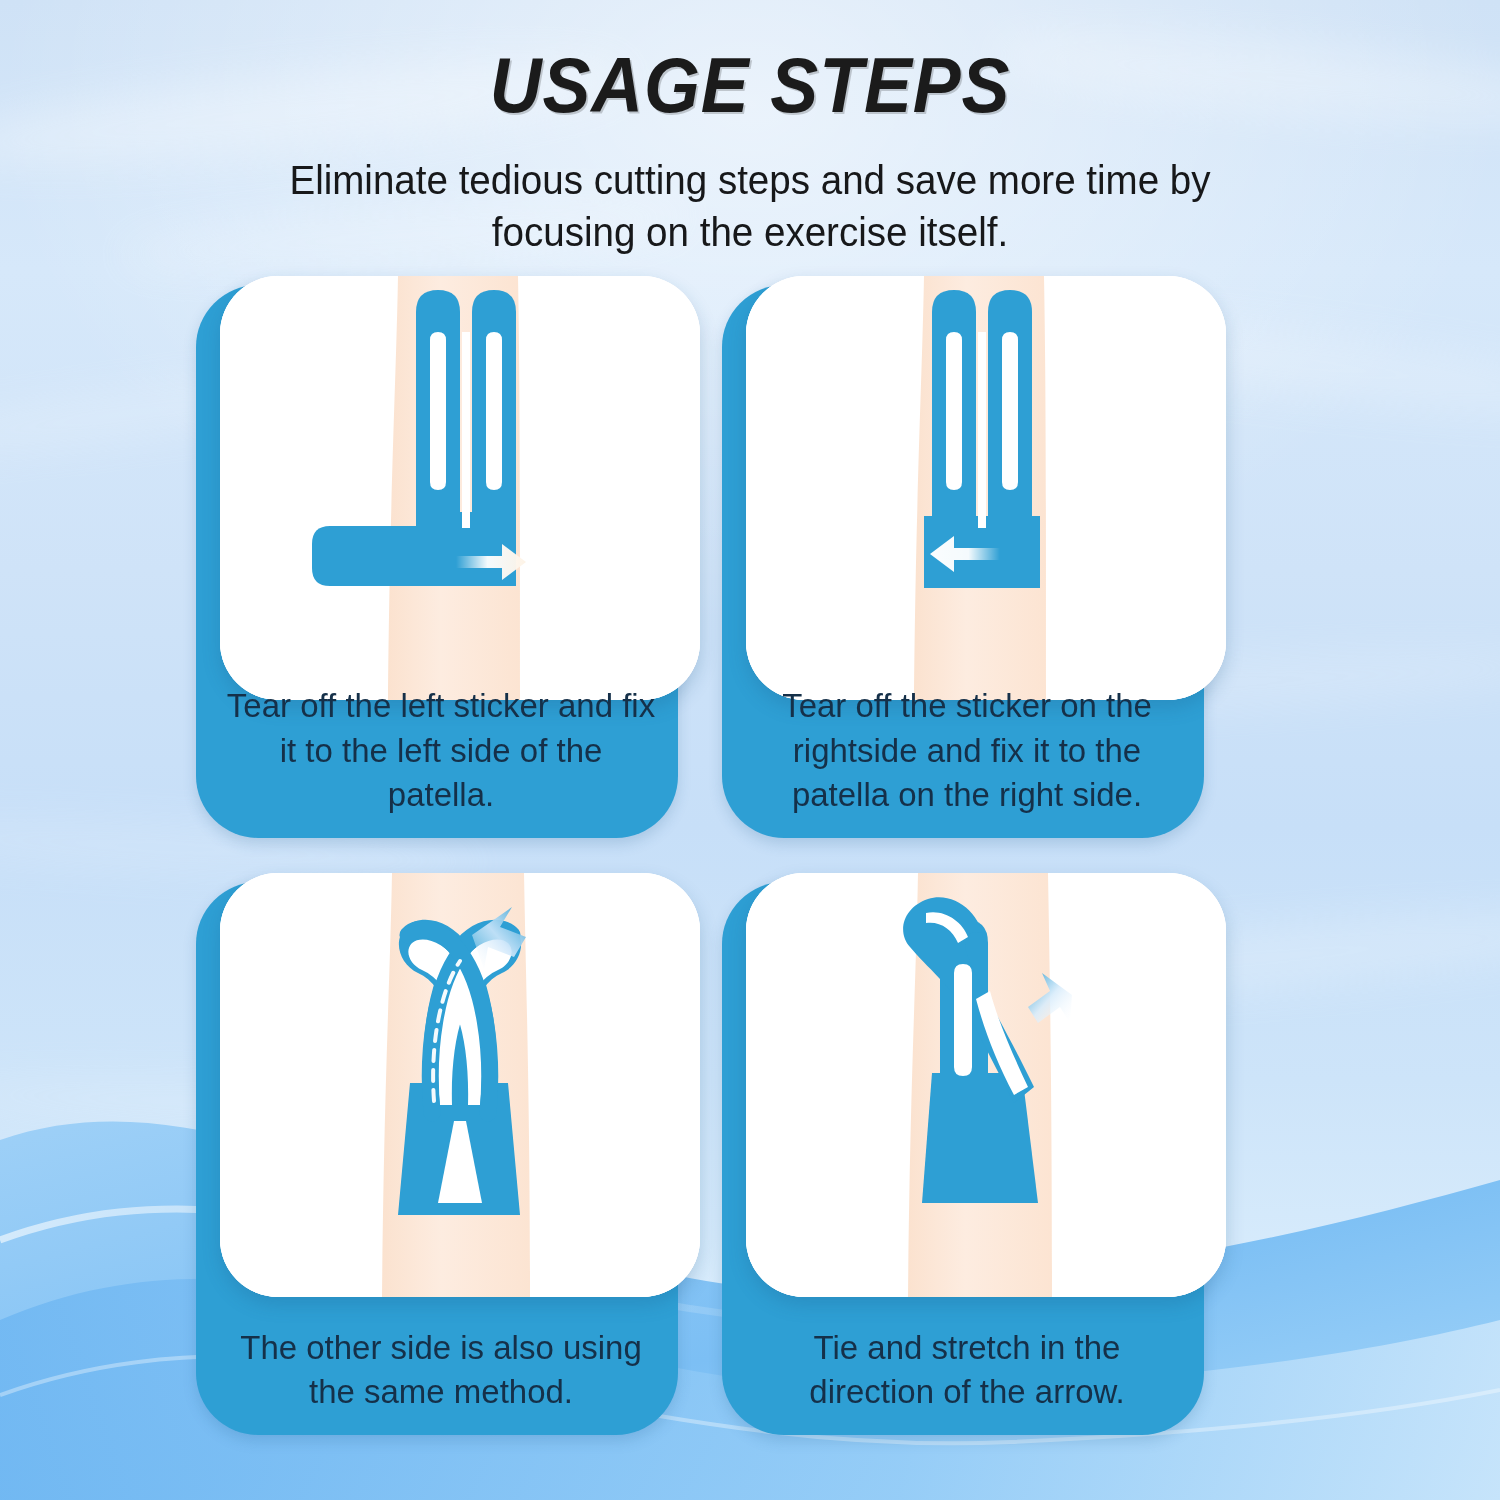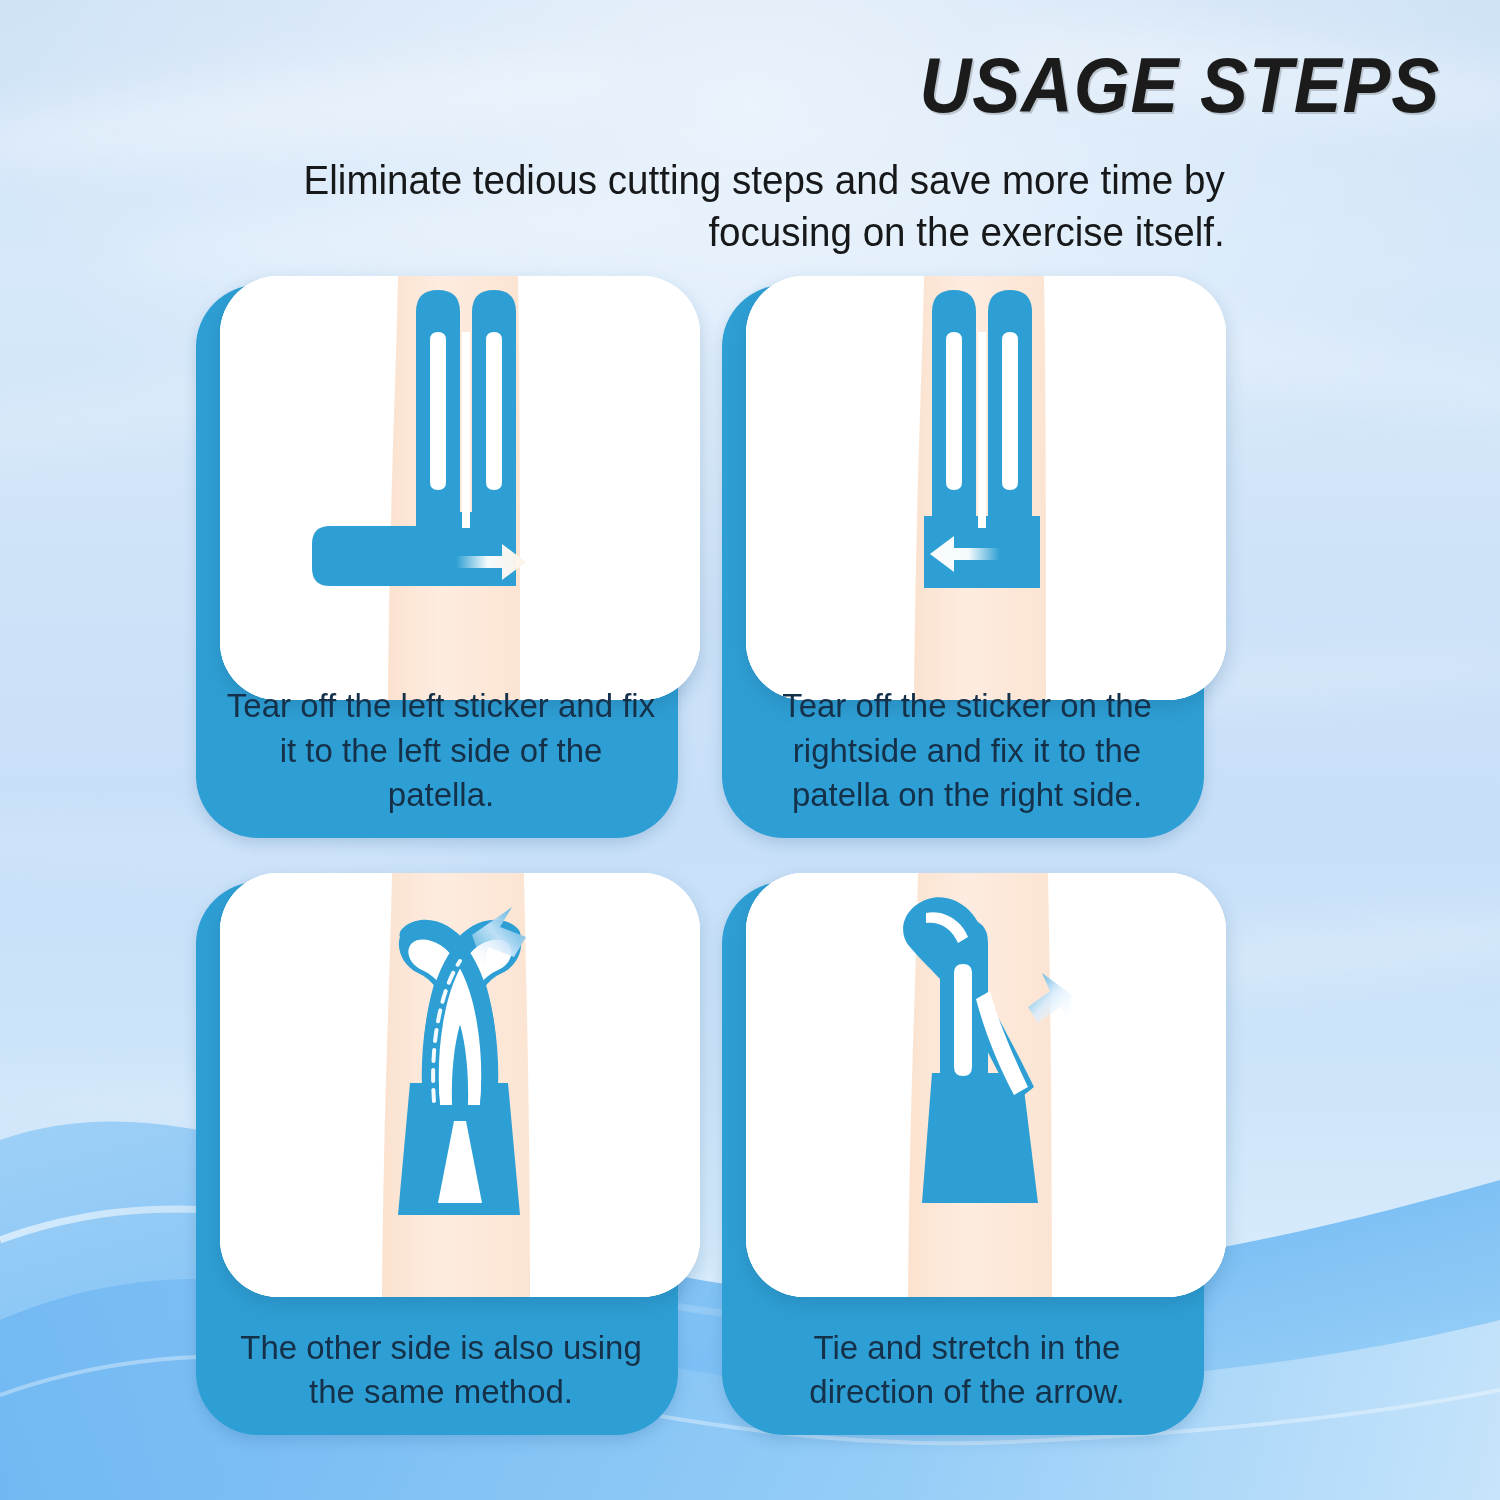--- a/index.html
+++ b/index.html
@@ -29,21 +29,21 @@
   .w6{left:55%;top:44%;width:50%;height:3.2%;transform:rotate(-3deg);opacity:.33;}
   .w7{left:-10%;top:55%;width:42%;height:3%;transform:rotate(3deg);opacity:.3;}
   .w8{right:-10%;top:62%;width:55%;height:4%;transform:rotate(-5deg);opacity:.4;}
   .w9{left:-5%;top:72%;width:40%;height:3%;transform:rotate(2deg);opacity:.3;}
 
   
   .wave{position:absolute;left:0;bottom:0;width:100%;height:34%;}
   .wave svg{display:block;width:100%;height:100%;}
 
   
-  .header{position:absolute;left:0;top:0;width:100%;text-align:right;z-index:5;}
+  .header{position:absolute;left:0;top:0;width:100%;text-align:center;z-index:5;}
   .title{
     margin:0;padding-top:46px;
     font-family:"Liberation Sans",sans-serif;
     font-size:78px;line-height:1;font-weight:bold;font-style:italic;
     letter-spacing:1px;color:#1b1b1b;
     transform:scaleX(.92);
     text-shadow:2px 2px 0 rgba(0,0,0,.18);
   }
   .subtitle{
     margin:30px auto 0;max-width:1010px;

